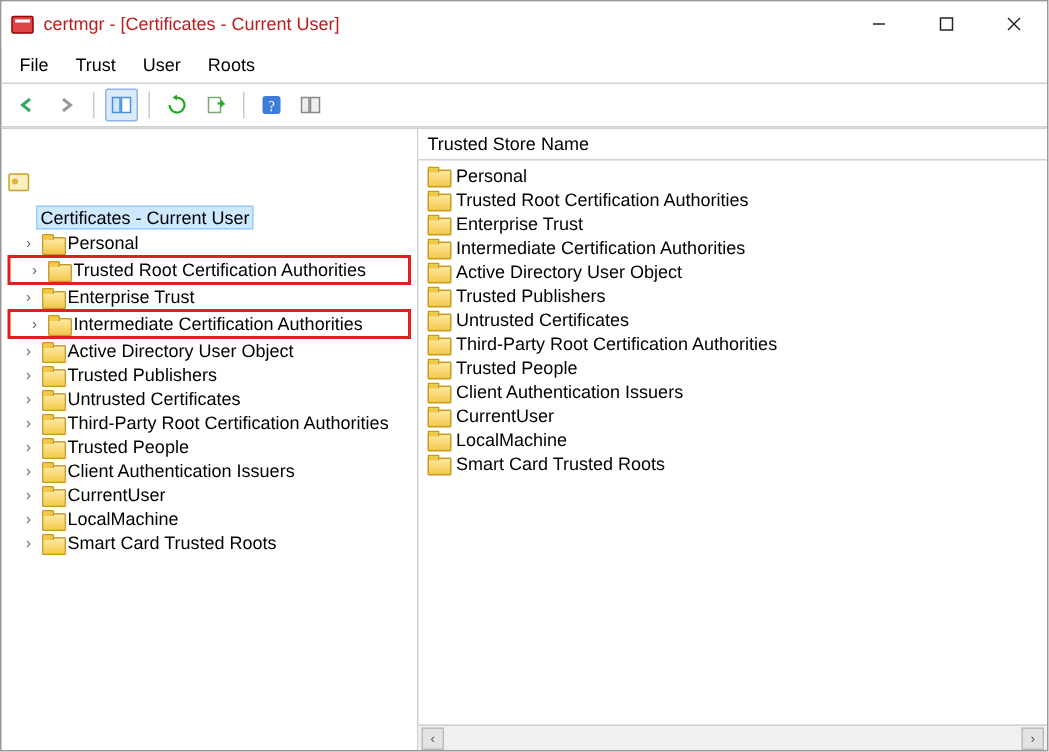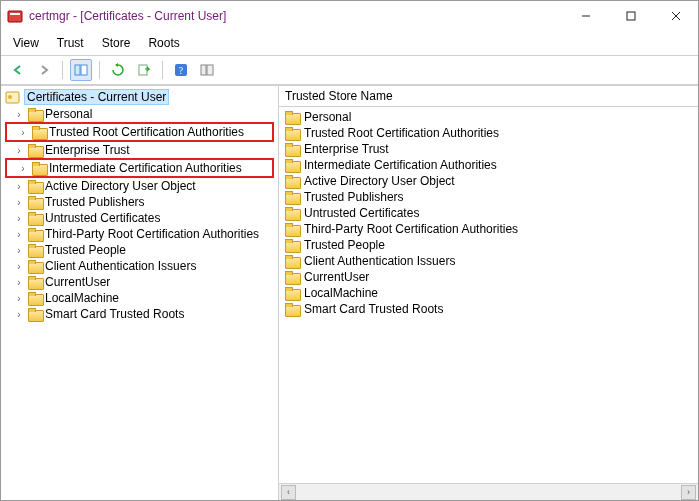--- a/index.html
+++ b/index.html
@@ -16,21 +16,21 @@
   }
   .titlebar {
     display: flex;
     align-items: center;
     justify-content: space-between;
     height: 30px;
     padding: 0 0 0 6px;
     background: #fff;
   }
   .titlebar-left { display: flex; align-items: center; gap: 6px; }
-  .title-text { font-size: 12px; color: #701a75; }
+  .title-text { font-size: 12px; color: #b91c1c; }
   .win-controls { display: flex; }
   .win-btn {
     width: 45px; height: 28px;
     display: flex; align-items: center; justify-content: center;
     font-size: 14px; color: #222;
   }
   .menubar {
     display: flex;
     gap: 2px;
     padding: 2px 4px;
@@ -63,21 +63,21 @@
     width: 278px;
     border-right:1px solid #d0d0d0;
     overflow:auto;
     padding:2px;
     font-size:12px;
   }
   .tree-root {
     display:flex; align-items:center; gap:4px;
     padding:1px 2px;
   }
-  .tree-root-label { background:#cde8ff; border:1px solid #99ccff; padding:0 2px;}
+  .tree-root-label { background:#cde8ff; border:1px solid #99ccff; padding:0 2px;margin-top:48px;}
   .tree-item {
     display:flex; align-items:center; gap:3px;
     padding:1px 0 1px 10px;
     white-space:nowrap;
   }
   .expander { width:12px; color:#666; font-size:10px; display:inline-block; text-align:center;}
   .folder-icon {
     width:14px;height:12px; display:inline-block; position:relative;
   }
   .folder-icon::before{
@@ -148,23 +148,23 @@
     <div class="win-btn">
         <svg width="10" height="10">
           <line x1="1" y1="1" x2="9" y2="9" stroke="#222" stroke-width="1"></line>
           <line x1="9" y1="1" x2="1" y2="9" stroke="#222" stroke-width="1"></line>
         </svg>
       </div>
   </div>
 </div>
 
 <div class="menubar">
-  <div>View</div>
+  <div>File</div>
   <div>Trust</div>
-  <div>Store</div>
+  <div>User</div>
   <div>Roots</div>
 </div>
 
 <div class="toolbar">
   <div class="tool-btn">
       <svg width="14" height="14">
         <path d="M9 3 L4 7 L9 11" fill="none" stroke="#3a6" stroke-width="2"></path>
       </svg>
     </div>
   <div class="tool-btn">

